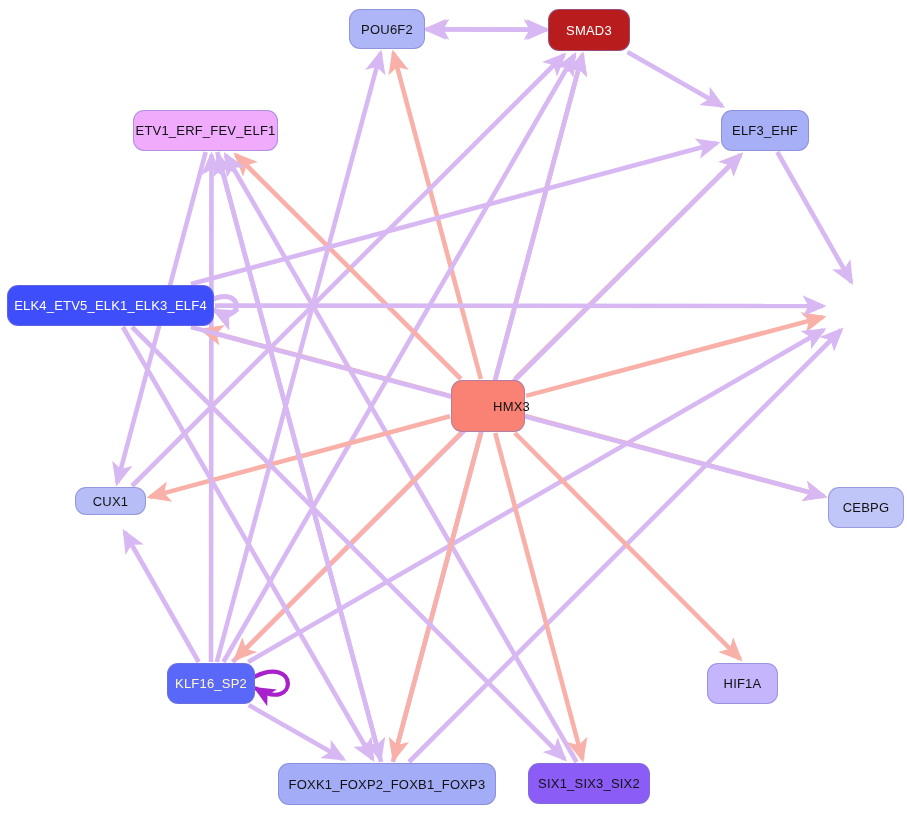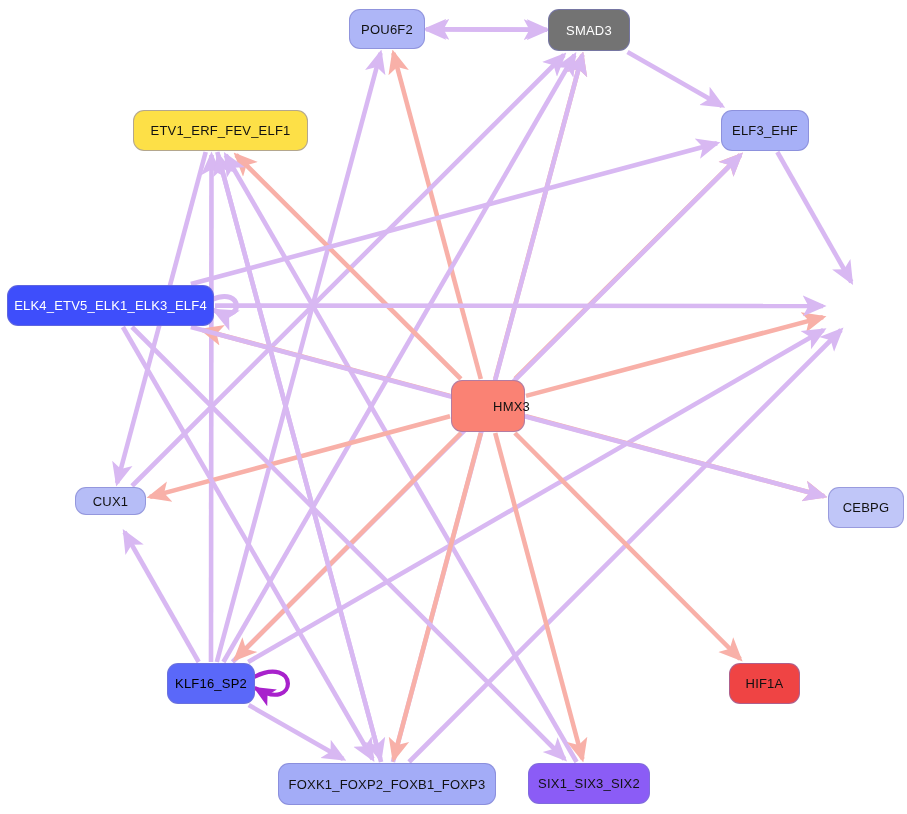--- a/index.html
+++ b/index.html
@@ -173,45 +173,45 @@
         <line x1="495.2" y1="433.0" x2="582.4" y2="759.0" stroke="#F8B0A8" stroke-width="4.6" stroke-linecap="butt" marker-end="url(#arrow-activation)"></line>
       </g>
       <g>
         <line x1="132.0" y1="327.0" x2="564.5" y2="759.0" stroke="#D8B8F2" stroke-width="4.6" stroke-linecap="butt" marker-end="url(#arrow-repression)"></line>
       </g>
     </svg>
   <div id="node-layer">
       <div class="node" style="left: 349px; top: 9px; width: 76px; height: 40px; background: rgb(174, 182, 247); color: rgb(17, 17, 17);">
         <span>POU6F2</span>
       </div>
-      <div class="node" style="left: 548px; top: 9px; width: 82px; height: 42px; background: #737373; color: rgb(255, 255, 255);">
+      <div class="node" style="left: 548px; top: 9px; width: 82px; height: 42px; background: #b91c1c; color: rgb(255, 255, 255);">
         <span>SMAD3</span>
       </div>
-      <div class="node" style="left: 133px; top: 110px; width: 175px; height: 41px; background: #fde047; color: rgb(17, 17, 17);">
+      <div class="node" style="left: 133px; top: 110px; width: 145px; height: 41px; background: #f0abfc; color: rgb(17, 17, 17);">
         <span>ETV1_ERF_FEV_ELF1</span>
       </div>
       <div class="node" style="left: 721px; top: 110px; width: 88px; height: 41px; background: rgb(167, 176, 247); color: rgb(17, 17, 17);">
         <span>ELF3_EHF</span>
       </div>
       <div class="node" style="left: 7px; top: 285px; width: 207px; height: 41px; background: rgb(62, 78, 251); color: rgb(255, 255, 255);">
         <span>ELK4_ETV5_ELK1_ELK3_ELF4</span>
       </div>
       <div class="node" style="left: 451px; top: 380px; width: 74px; height: 52px; background: rgb(250, 130, 116); color: rgb(17, 17, 17); padding-left: 47px;">
         <span>HMX3</span>
       </div>
       <div class="node" style="left: 75px; top: 487px; width: 71px; height: 28px; background: rgb(182, 189, 247); color: rgb(17, 17, 17);">
         <span>CUX1</span>
       </div>
       <div class="node" style="left: 828px; top: 487px; width: 76px; height: 41px; background: rgb(192, 198, 248); color: rgb(17, 17, 17);">
         <span>CEBPG</span>
       </div>
-      <div class="node" style="left: 167px; top: 663px; width: 88px; height: 41px; background: rgb(90, 104, 249); color: #000000;">
+      <div class="node" style="left: 167px; top: 663px; width: 88px; height: 41px; background: rgb(90, 104, 249); color: #fef9c3;">
         <span>KLF16_SP2</span>
       </div>
-      <div class="node" style="left: 729px; top: 663px; width: 71px; height: 41px; background: #ef4444; color: rgb(17, 17, 17);">
+      <div class="node" style="left: 707px; top: 663px; width: 71px; height: 41px; background: #c4b5fd; color: rgb(17, 17, 17);">
         <span>HIF1A</span>
       </div>
       <div class="node" style="left: 278px; top: 763px; width: 218px; height: 42px; background: rgb(163, 172, 247); color: rgb(17, 17, 17);">
         <span>FOXK1_FOXP2_FOXB1_FOXP3</span>
       </div>
       <div class="node" style="left: 528px; top: 763px; width: 122px; height: 41px; background: #8b5cf6; color: rgb(17, 17, 17);">
         <span>SIX1_SIX3_SIX2</span>
       </div>
     </div>
 </div>

